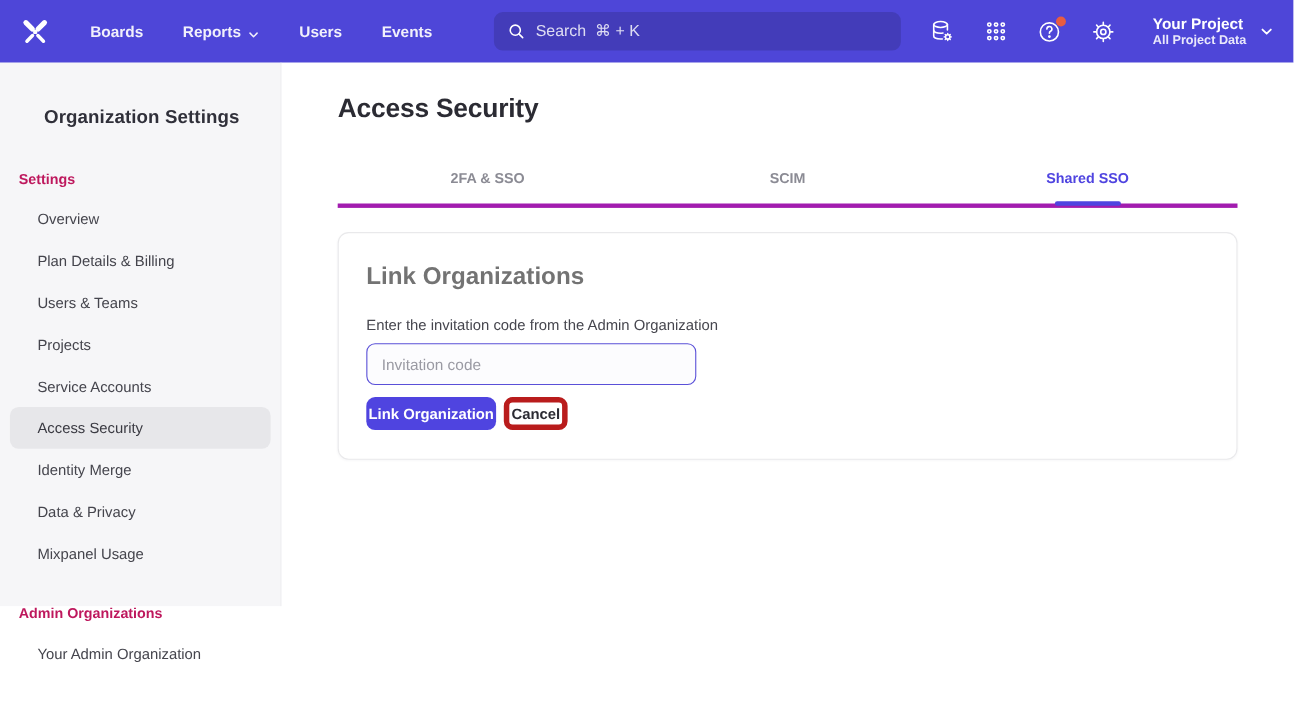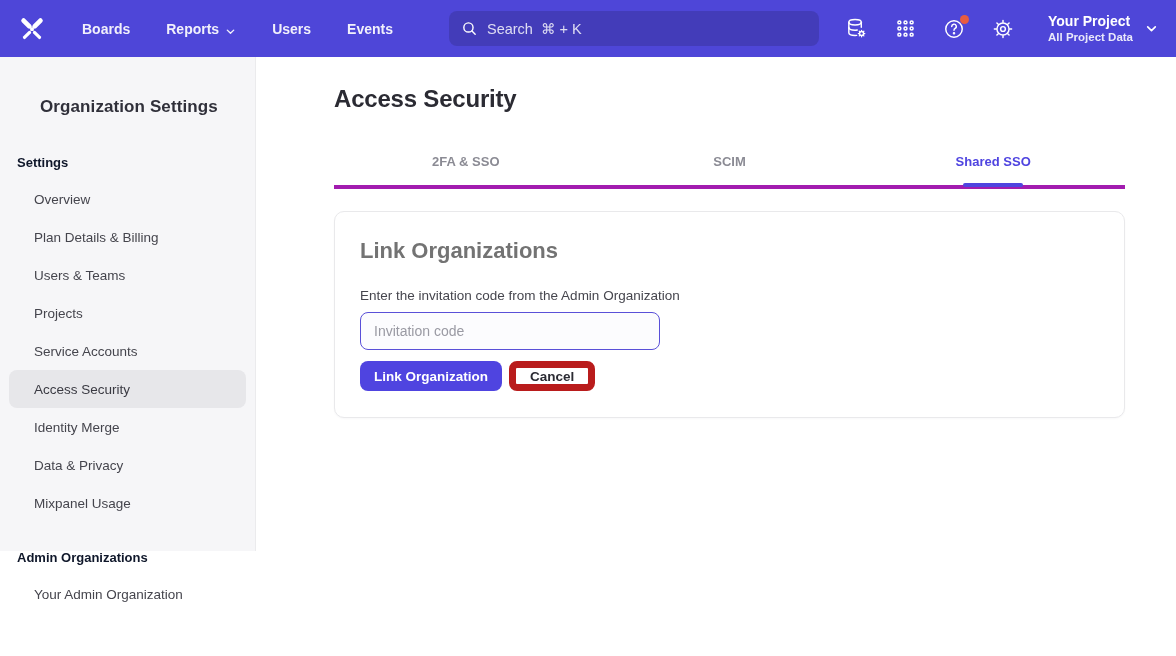--- a/index.html
+++ b/index.html
@@ -24,29 +24,29 @@
   .nav-right { margin-left:auto; display:flex; align-items:center; gap:25px; }
   .icon-btn { width:24px; height:24px; display:flex; align-items:center; justify-content:center;
     cursor:pointer; position:relative; }
   .notif-dot { position:absolute; top:-2px; right:-3px; width:9px; height:9px;
     border-radius:50%; background:#e85c41; }
   .project-select { display:flex; align-items:center; gap:12px; cursor:pointer; margin-left:8px; }
   .project-name { font-size:14px; font-weight:700; color:#ffffff; line-height:1.3; }
   .project-sub { font-size:11.5px; font-weight:700; color:rgba(255,255,255,0.88); line-height:1.3; }
 
   
-  .shell { display:flex; height:494px;gap:27px; }
+  .shell { display:flex; height:494px; }
 
   
   .sidebar { width:256px; background:#f6f6f8; border-right:1px solid #ebebed;
     flex-shrink:0; padding-top:40px; }
   .sidebar-title { padding-left:40px; font-size:17px; font-weight:700; color:#30303a;
     letter-spacing:0.1px; }
   .section-label { padding-left:17px; margin-top:38px; font-size:13px; font-weight:600;
-    color:#0f172a; }
+    color:#be185d; }
   .side-items { margin-top:10px; }
   .side-item { height:38px; margin:0 9px; padding-left:25px; display:flex; align-items:center;
     font-size:13.5px; color:#45454d; border-radius:8px; cursor:pointer; }
   .side-item.active { background:#e7e7ea; color:#3a3a42; }
   .section-label.second { margin-top:28px; }
 
   
   .main { flex:1; padding:28px 51px 0 51px; background:#fff; }
   .page-title { font-size:24px; font-weight:700; color:#2b2b33; letter-spacing:-0.2px; }
 
@@ -59,24 +59,24 @@
 
   .card { margin-top:22px; border:1px solid #e9e9eb; border-radius:10px; background:#fff;
     height:207px; padding:26px 25px 0 25px; box-shadow:0 1px 2px rgba(30,30,60,0.03); }
   .card-title { font-size:22px; font-weight:700; color:#737373; }
   .field-label { margin-top:24px; font-size:13.5px; color:#46464e; }
   .invite-input { margin-top:9px; width:300px; height:38px; border:1px solid #5a50d8;
     border-radius:8px; background:#fcfcfe; padding:0 13px; font-size:14px; color:#2b2b33;
     outline:none; font-family:"Liberation Sans",sans-serif; display:block; }
   .invite-input::placeholder { color:#9a9aa3; opacity:1; }
   .btn-row { margin-top:11px; display:flex; align-items:center; gap:7px; }
-  .btn { height:30px; padding:0 14px; border-radius:8px; font-size:13.5px; font-weight:600;
+  .btn { height:30px; padding:0 2px; border-radius:8px; font-size:13.5px; font-weight:600;
     display:flex; align-items:center; cursor:pointer; font-family:"Liberation Sans",sans-serif; }
   .btn-primary { background:#4f44e0; color:#fff; border:none; }
-  .btn-secondary { background:#fff; color:#2b2b33; border:7px solid #b91c1c; }
+  .btn-secondary { background:#fff; color:#2b2b33; border:5px solid #b91c1c; }
 
   svg { display:block; }
 </style>
 </head>
 <body>
 
 <div class="navbar">
   <div class="logo-wrap">
     <svg width="30" height="30" viewBox="0 0 32 32">
       <path d="M7 7 L13.2 13.2" stroke="#fff" stroke-width="5" stroke-linecap="round"></path>

